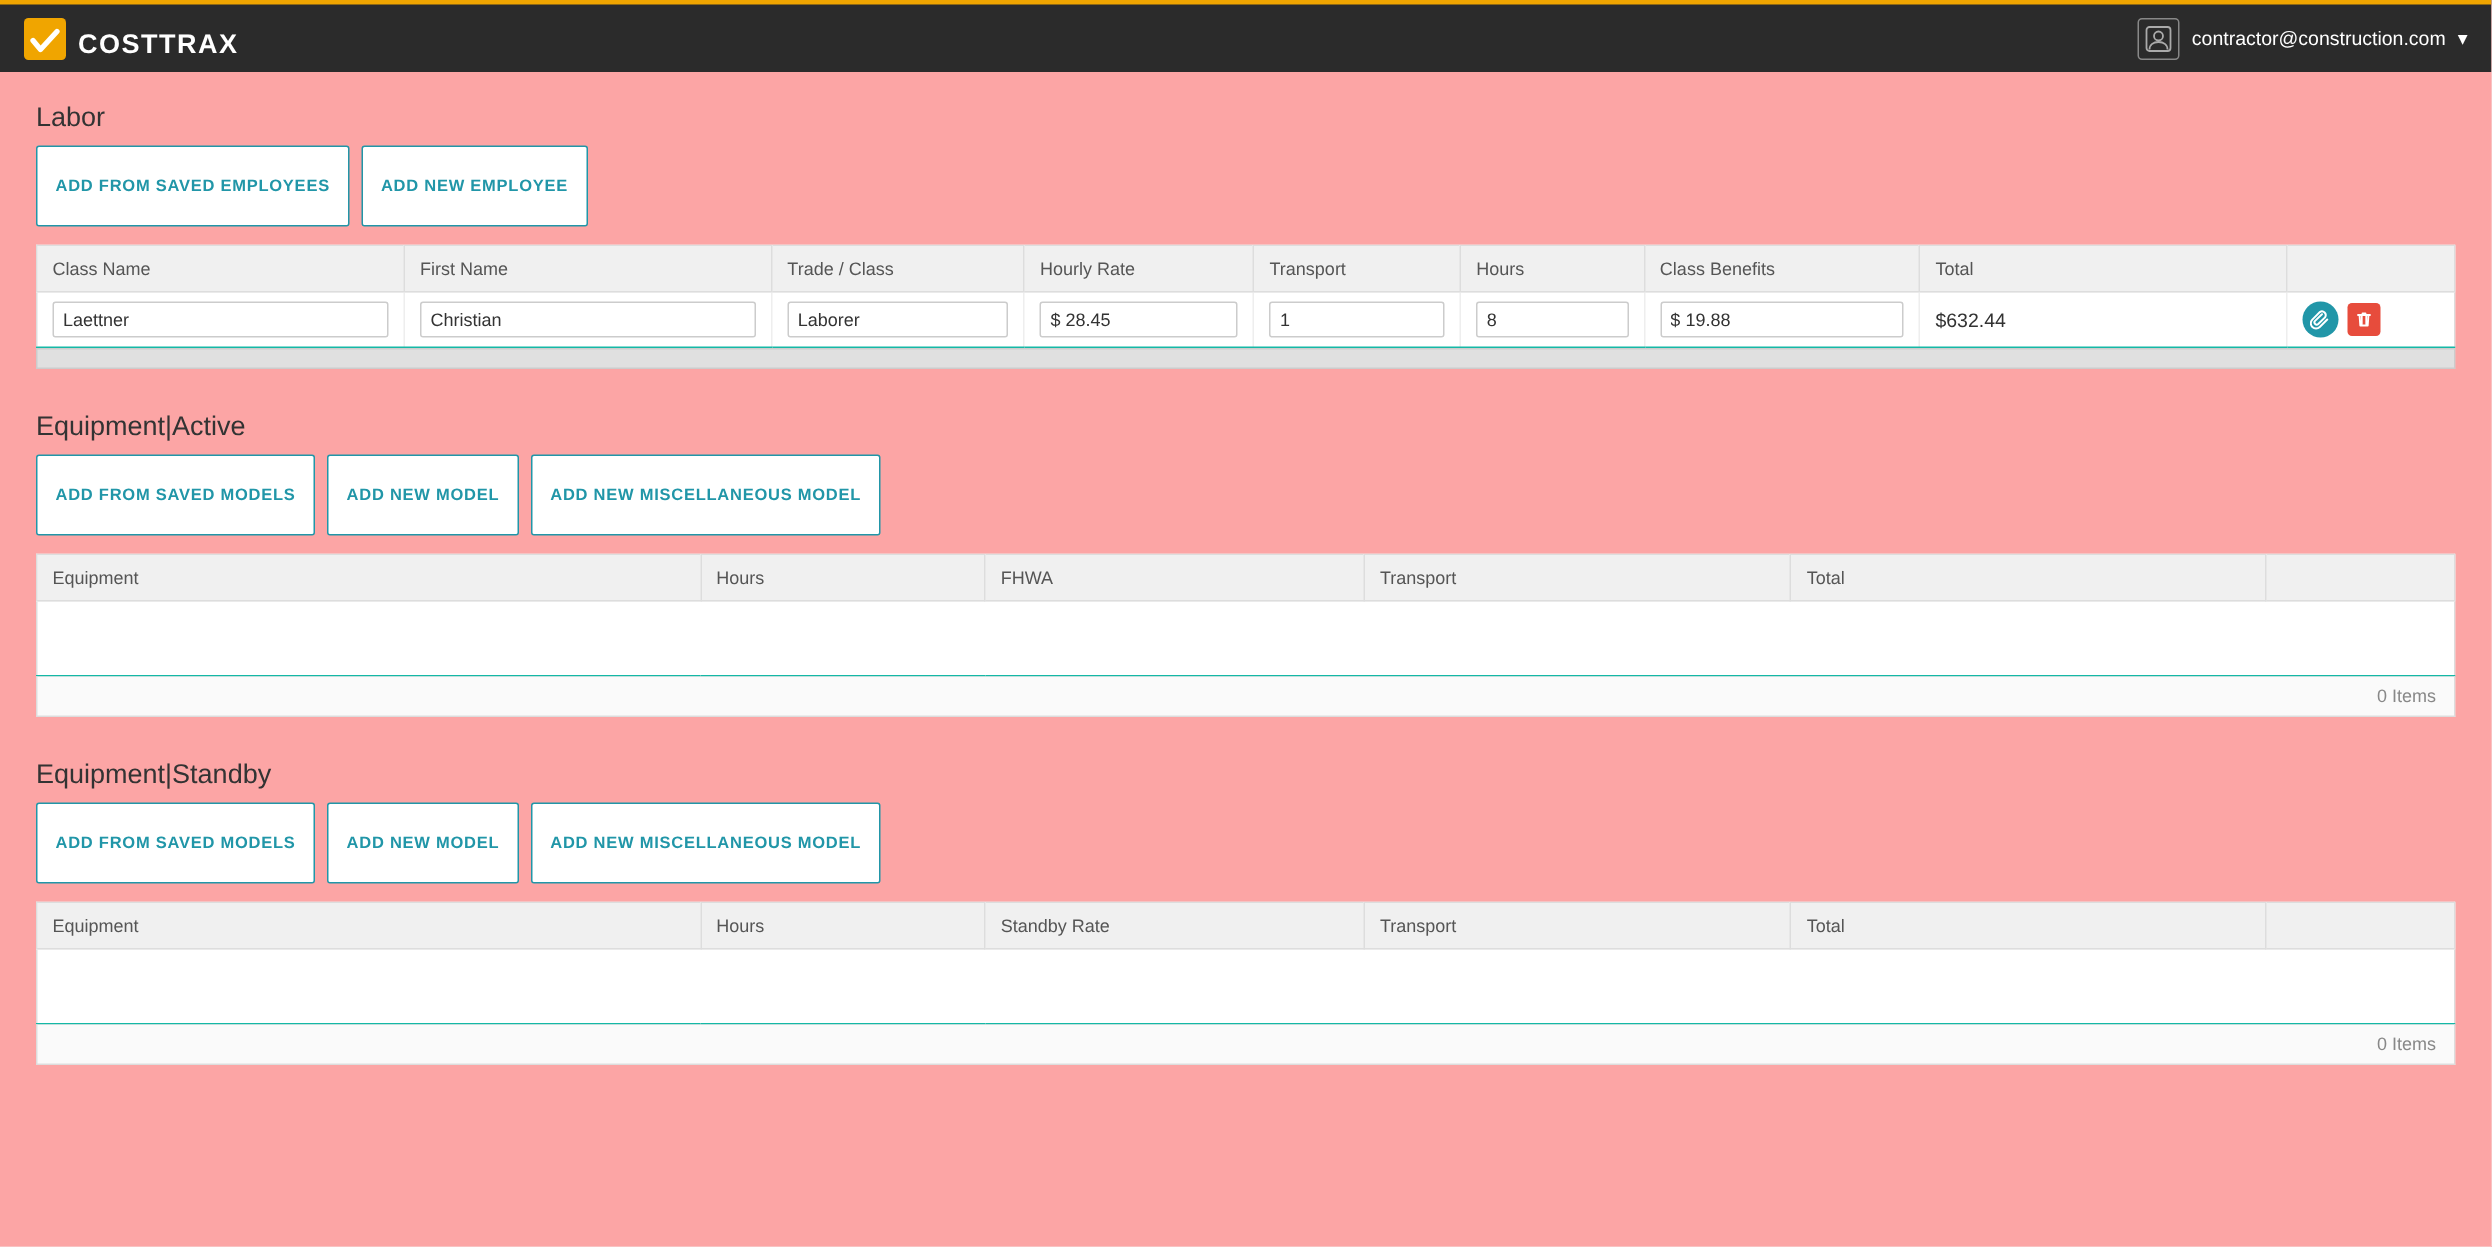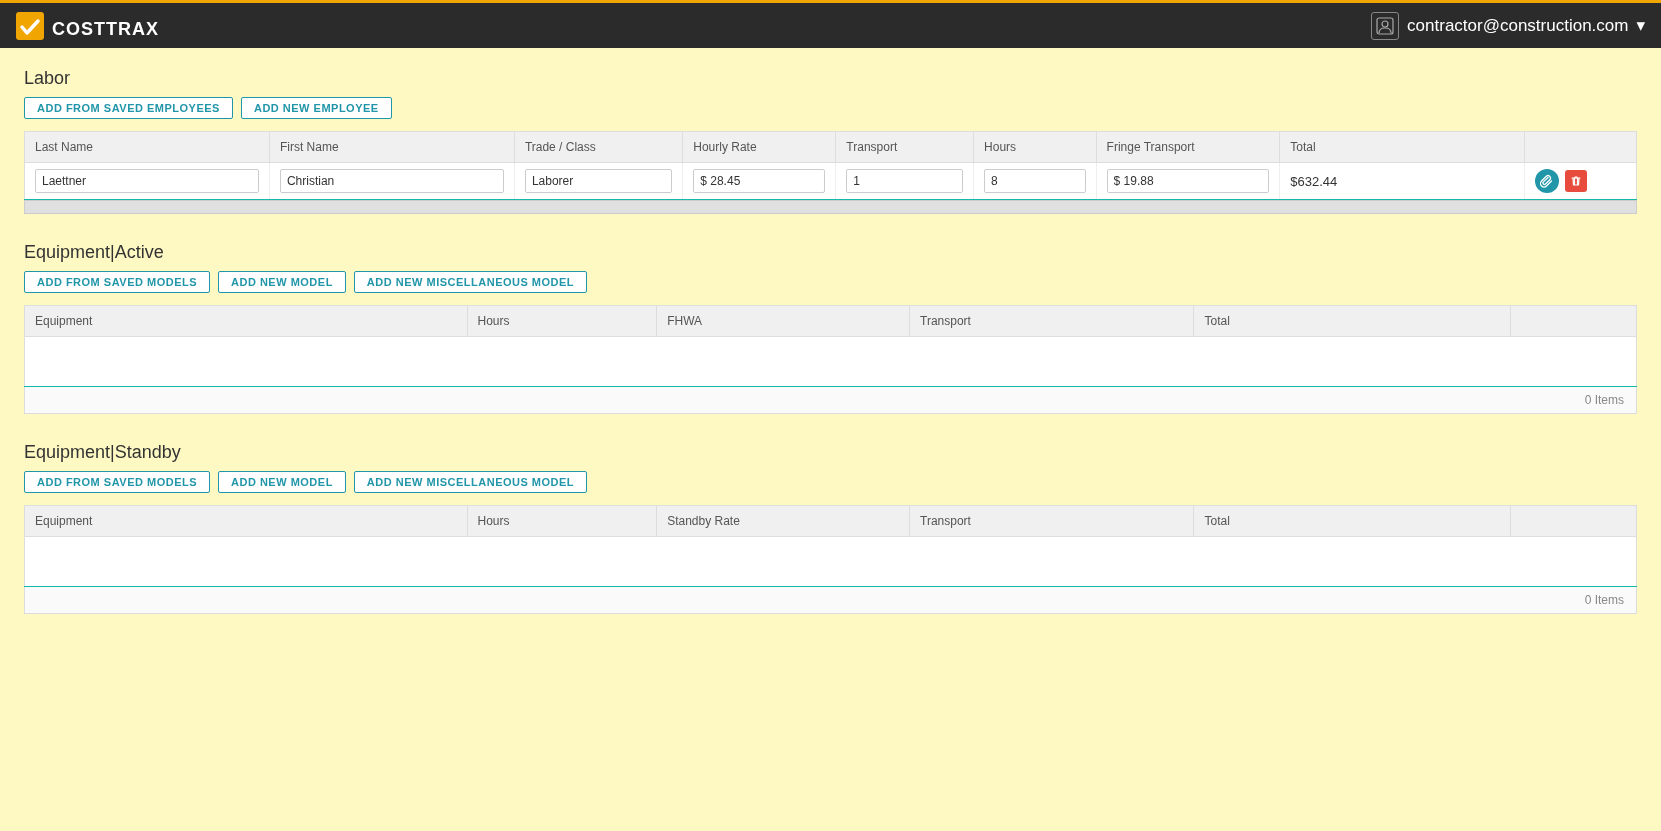--- a/index.html
+++ b/index.html
@@ -28,38 +28,38 @@
       color: #fff;
       font-size: 18px;
       font-weight: bold;
       letter-spacing: 1px;
     }
     .user-area {
       display: flex;
       align-items: center;
       gap: 8px;
       color: #fff;
-      font-size: 17px;
+      font-size: 13px;
       cursor: pointer;
     }
     .user-icon {
       width: 28px;
       height: 28px;
       border: 1px solid #888;
       border-radius: 3px;
       display: flex;
       align-items: center;
       justify-content: center;
       color: #ccc;
     }
 
     
     .main-content {
       padding: 20px 24px;
-      background: #fef9c3;
+      background: #fca5a5;
       min-height: calc(100vh - 48px);
     }
 
     
     .section { margin-bottom: 28px; }
     .section-title {
       font-size: 18px;
       font-weight: normal;
       color: #333;
       margin-bottom: 8px;
@@ -71,21 +71,21 @@
     }
     .btn-group {
       display: flex;
       gap: 8px;
       margin-bottom: 12px;
     }
     .btn-outline {
       border: 1px solid #2196a8;
       background: #fff;
       color: #2196a8;
-      padding: 4px 12px;
+      padding: 20px 12px;
       font-size: 11px;
       font-weight: bold;
       letter-spacing: 0.5px;
       cursor: pointer;
       text-transform: uppercase;
       border-radius: 2px;
     }
 
     
     .data-table {
@@ -232,27 +232,27 @@
   <div class="section">
     <h2 class="section-title">Labor</h2>
     <div class="btn-group">
       <button class="btn-outline">ADD FROM SAVED EMPLOYEES</button>
       <button class="btn-outline">ADD NEW EMPLOYEE</button>
     </div>
     <div class="table-wrapper">
       <table class="data-table">
         <thead>
           <tr>
-            <th class="col-last-name">Last Name</th>
+            <th class="col-last-name">Class Name</th>
             <th class="col-first-name">First Name</th>
             <th class="col-trade">Trade / Class</th>
             <th class="col-hourly">Hourly Rate</th>
             <th class="col-mult">Transport</th>
             <th class="col-hours">Hours</th>
-            <th class="col-fringe">Fringe Transport</th>
+            <th class="col-fringe">Class Benefits</th>
             <th class="col-total-labor">Total</th>
             <th class="col-actions"></th>
           </tr>
         </thead>
         <tbody>
           <tr>
             <td class="col-last-name">
               <input type="text" value="Laettner" style="">
             </td>
             <td class="col-first-name">

